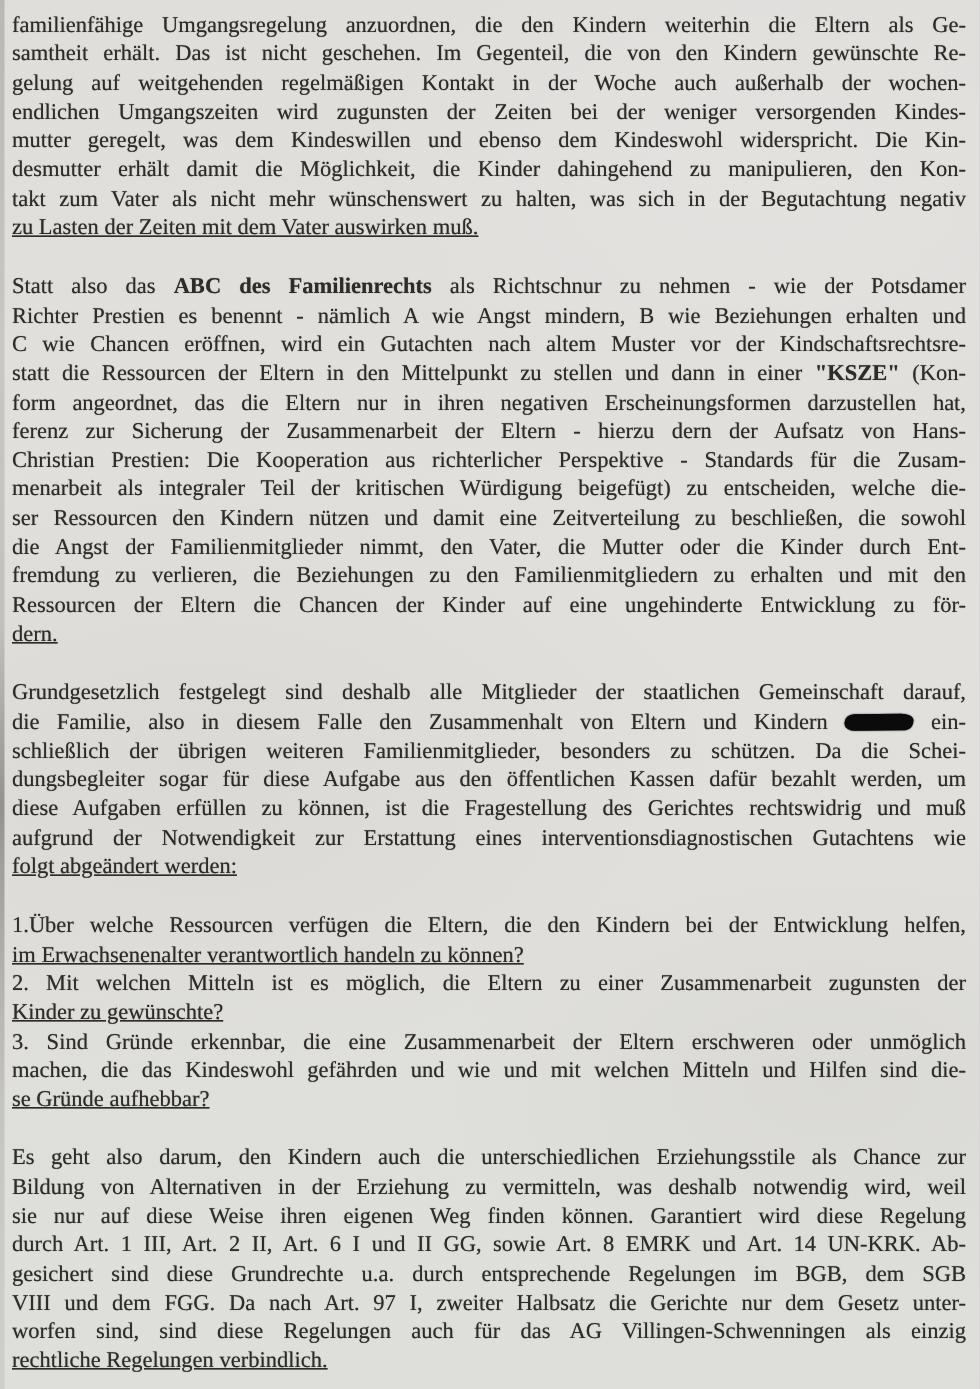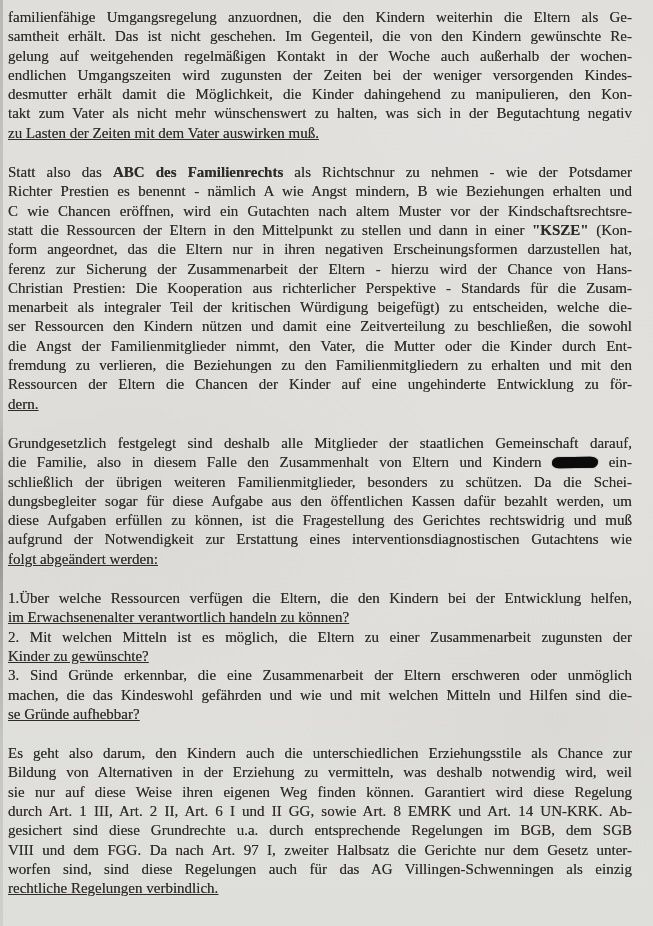--- a/index.html
+++ b/index.html
@@ -29,21 +29,21 @@
     width: 3px;
     background: linear-gradient(180deg,
       #b5b3b0 0%, #c7c5c2 25%, #bfbdba 45%,
       #8d8b88 58%, #a5a3a0 66%, #c4c2bf 80%, #cfcdc9 100%);
     opacity: 0.9;
     z-index: 2;
   }
   .doc {
     position: absolute;
     left: 8px;
-    right: 21px;
+    right: 9px;
     top: 8px;
     z-index: 1;
     font-family: "Liberation Serif", "DejaVu Serif", serif;
     font-size: 15px;
     line-height: 19.3px;
     color: #2e2c29;
     text-shadow: 0 0 0.6px rgba(46,44,41,0.65);
   }
   .paragraph { margin: 0 0 20px 0; }
   .paragraph:last-child { margin-bottom: 0; }
@@ -69,31 +69,32 @@
 <body>
 
 <div class="page">
   <div class="scan-edge"></div>
   <div class="doc">
       <div class="paragraph">
         <div class="line"><span>familienfähige Umgangsregelung anzuordnen, die den Kindern weiterhin die Eltern als Ge-</span></div>
         <div class="line"><span>samtheit erhält. Das ist nicht geschehen. Im Gegenteil, die von den Kindern gewünschte Re-</span></div>
         <div class="line"><span>gelung auf weitgehenden regelmäßigen Kontakt in der Woche auch außerhalb der wochen-</span></div>
         <div class="line"><span>endlichen Umgangszeiten wird zugunsten der Zeiten bei der weniger versorgenden Kindes-</span></div>
+        <div class="line"><span>mutter geregelt, was dem Kindeswillen und ebenso dem Kindeswohl widerspricht. Die Kin-</span></div>
         <div class="line"><span>desmutter erhält damit die Möglichkeit, die Kinder dahingehend zu manipulieren, den Kon-</span></div>
         <div class="line"><span>takt zum Vater als nicht mehr wünschenswert zu halten, was sich in der Begutachtung negativ</span></div>
         <div class="line short"><span>zu Lasten der Zeiten mit dem Vater auswirken muß.</span></div>
       </div>
       <div class="paragraph">
         <div class="line"><span>Statt also das </span><span class="bold">ABC des Familienrechts</span><span> als Richtschnur zu nehmen - wie der Potsdamer</span></div>
         <div class="line"><span>Richter Prestien es benennt - nämlich A wie Angst mindern, B wie Beziehungen erhalten und</span></div>
         <div class="line"><span>C wie Chancen eröffnen, wird ein Gutachten nach altem Muster vor der Kindschaftsrechtsre-</span></div>
         <div class="line"><span>statt die Ressourcen der Eltern in den Mittelpunkt zu stellen und dann in einer </span><span class="bold">"KSZE"</span><span> (Kon-</span></div>
         <div class="line"><span>form angeordnet, das die Eltern nur in ihren negativen Erscheinungsformen darzustellen hat,</span></div>
-        <div class="line"><span>ferenz zur Sicherung der Zusammenarbeit der Eltern - hierzu wird der Chance von Hans-</span></div>
+        <div class="line"><span>ferenz zur Sicherung der Zusammenarbeit der Eltern - hierzu dern der Aufsatz von Hans-</span></div>
         <div class="line"><span>Christian Prestien: Die Kooperation aus richterlicher Perspektive - Standards für die Zusam-</span></div>
         <div class="line"><span>menarbeit als integraler Teil der kritischen Würdigung beigefügt) zu entscheiden, welche die-</span></div>
         <div class="line"><span>ser Ressourcen den Kindern nützen und damit eine Zeitverteilung zu beschließen, die sowohl</span></div>
         <div class="line"><span>die Angst der Familienmitglieder nimmt, den Vater, die Mutter oder die Kinder durch Ent-</span></div>
         <div class="line"><span>fremdung zu verlieren, die Beziehungen zu den Familienmitgliedern zu erhalten und mit den</span></div>
         <div class="line"><span>Ressourcen der Eltern die Chancen der Kinder auf eine ungehinderte Entwicklung zu för-</span></div>
         <div class="line short"><span>dern.</span></div>
       </div>
       <div class="paragraph">
         <div class="line"><span>Grundgesetzlich festgelegt sind deshalb alle Mitglieder der staatlichen Gemeinschaft darauf,</span></div>

